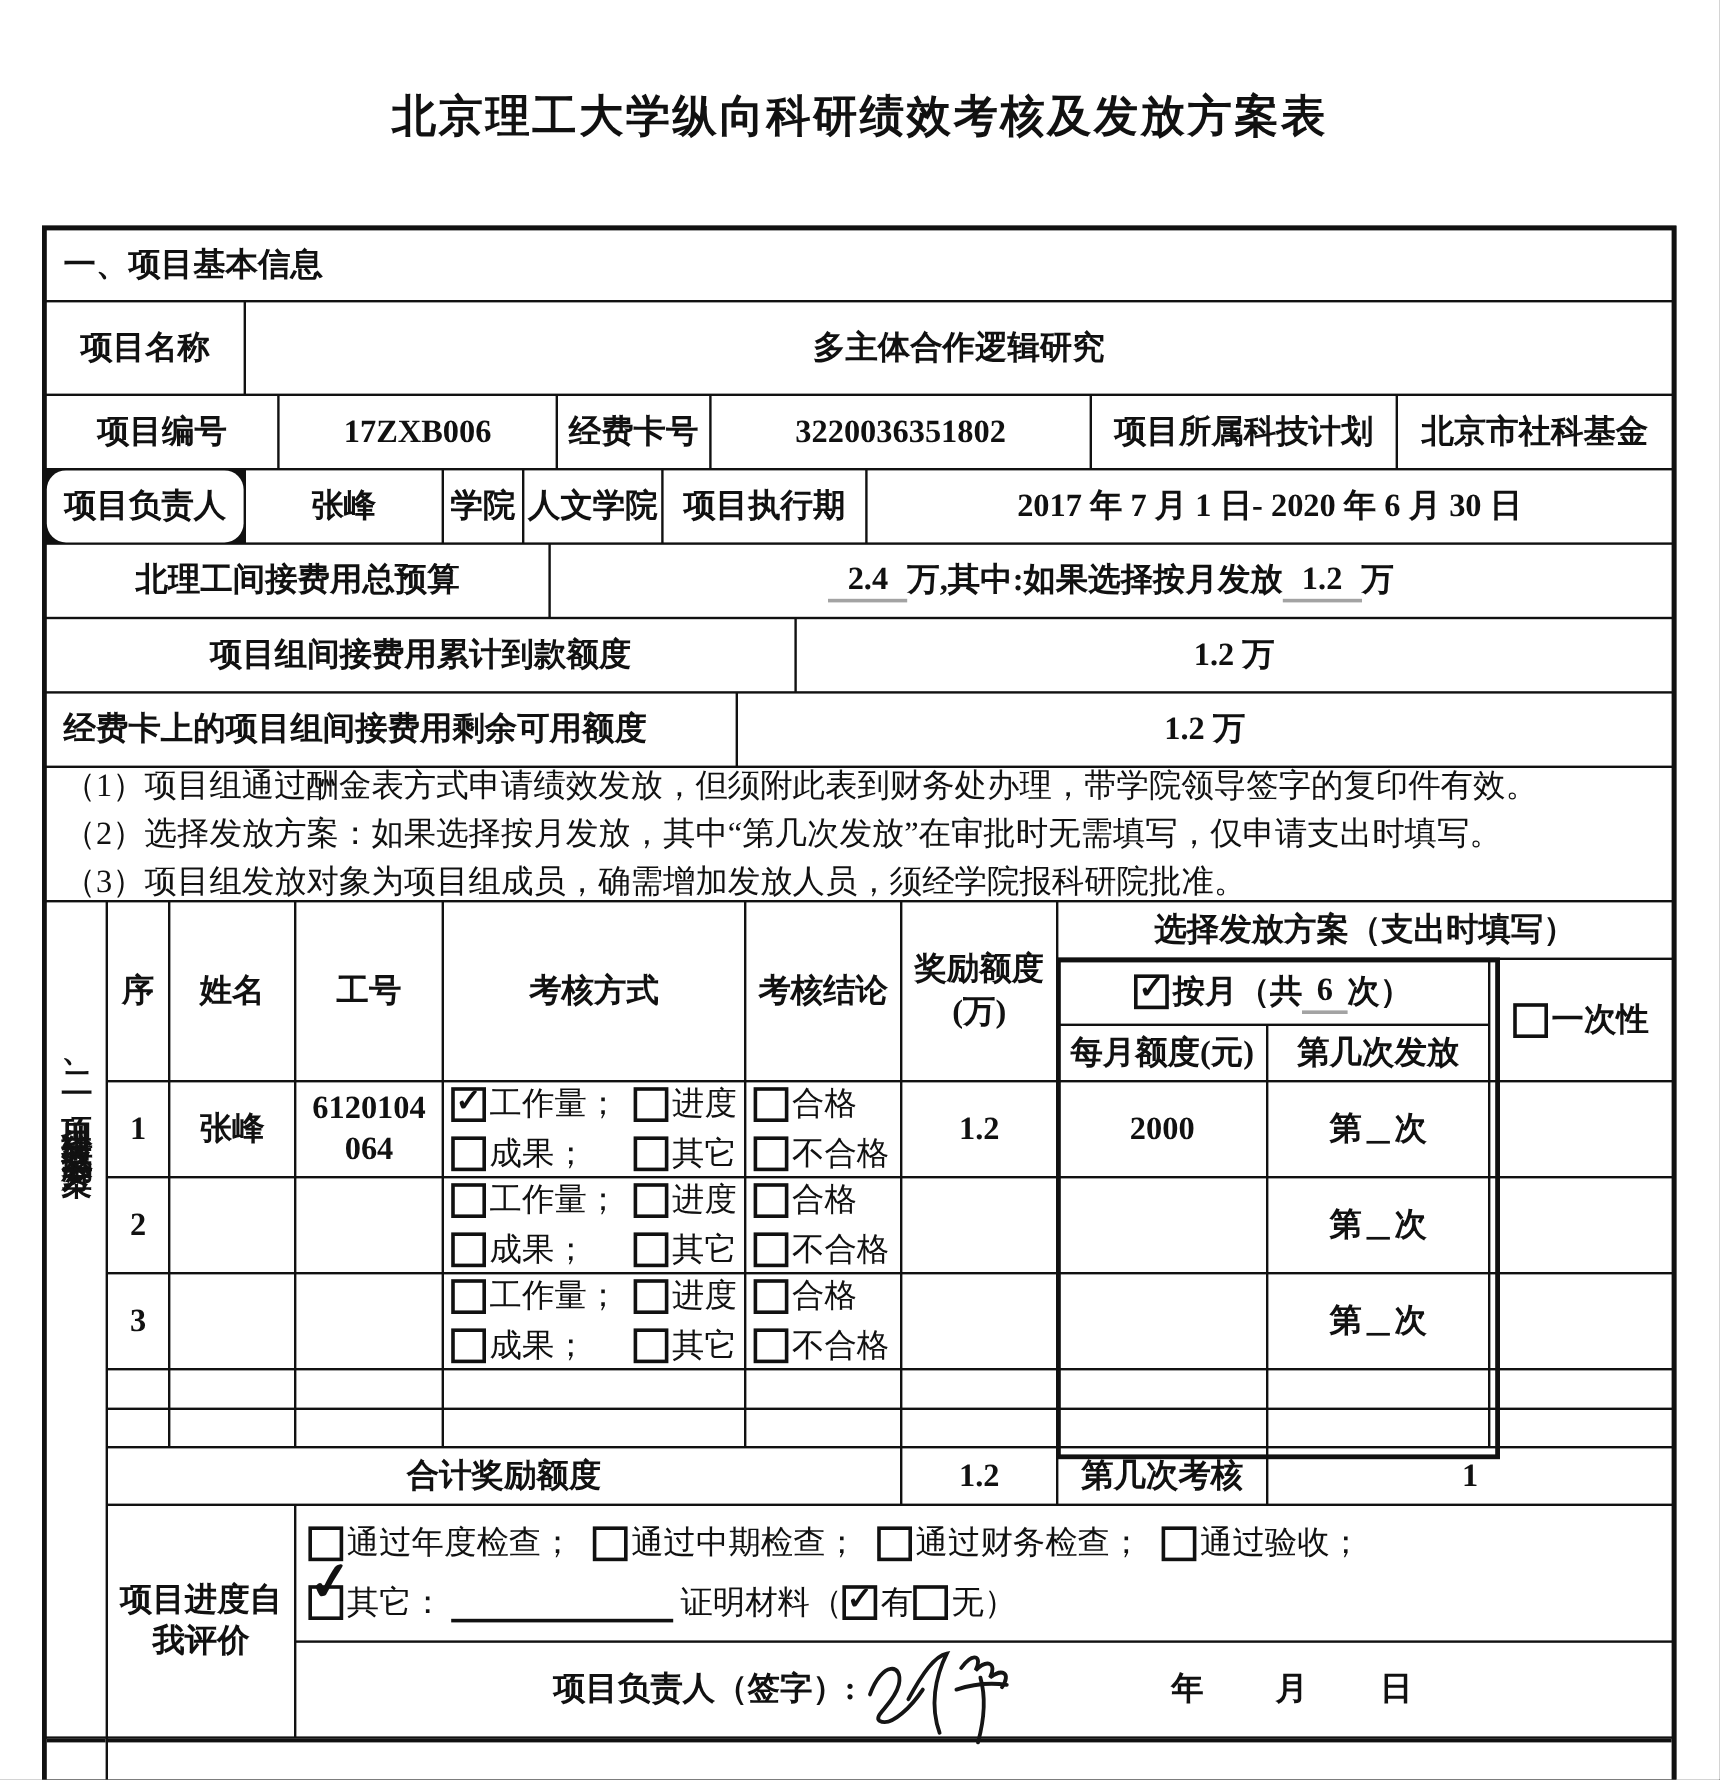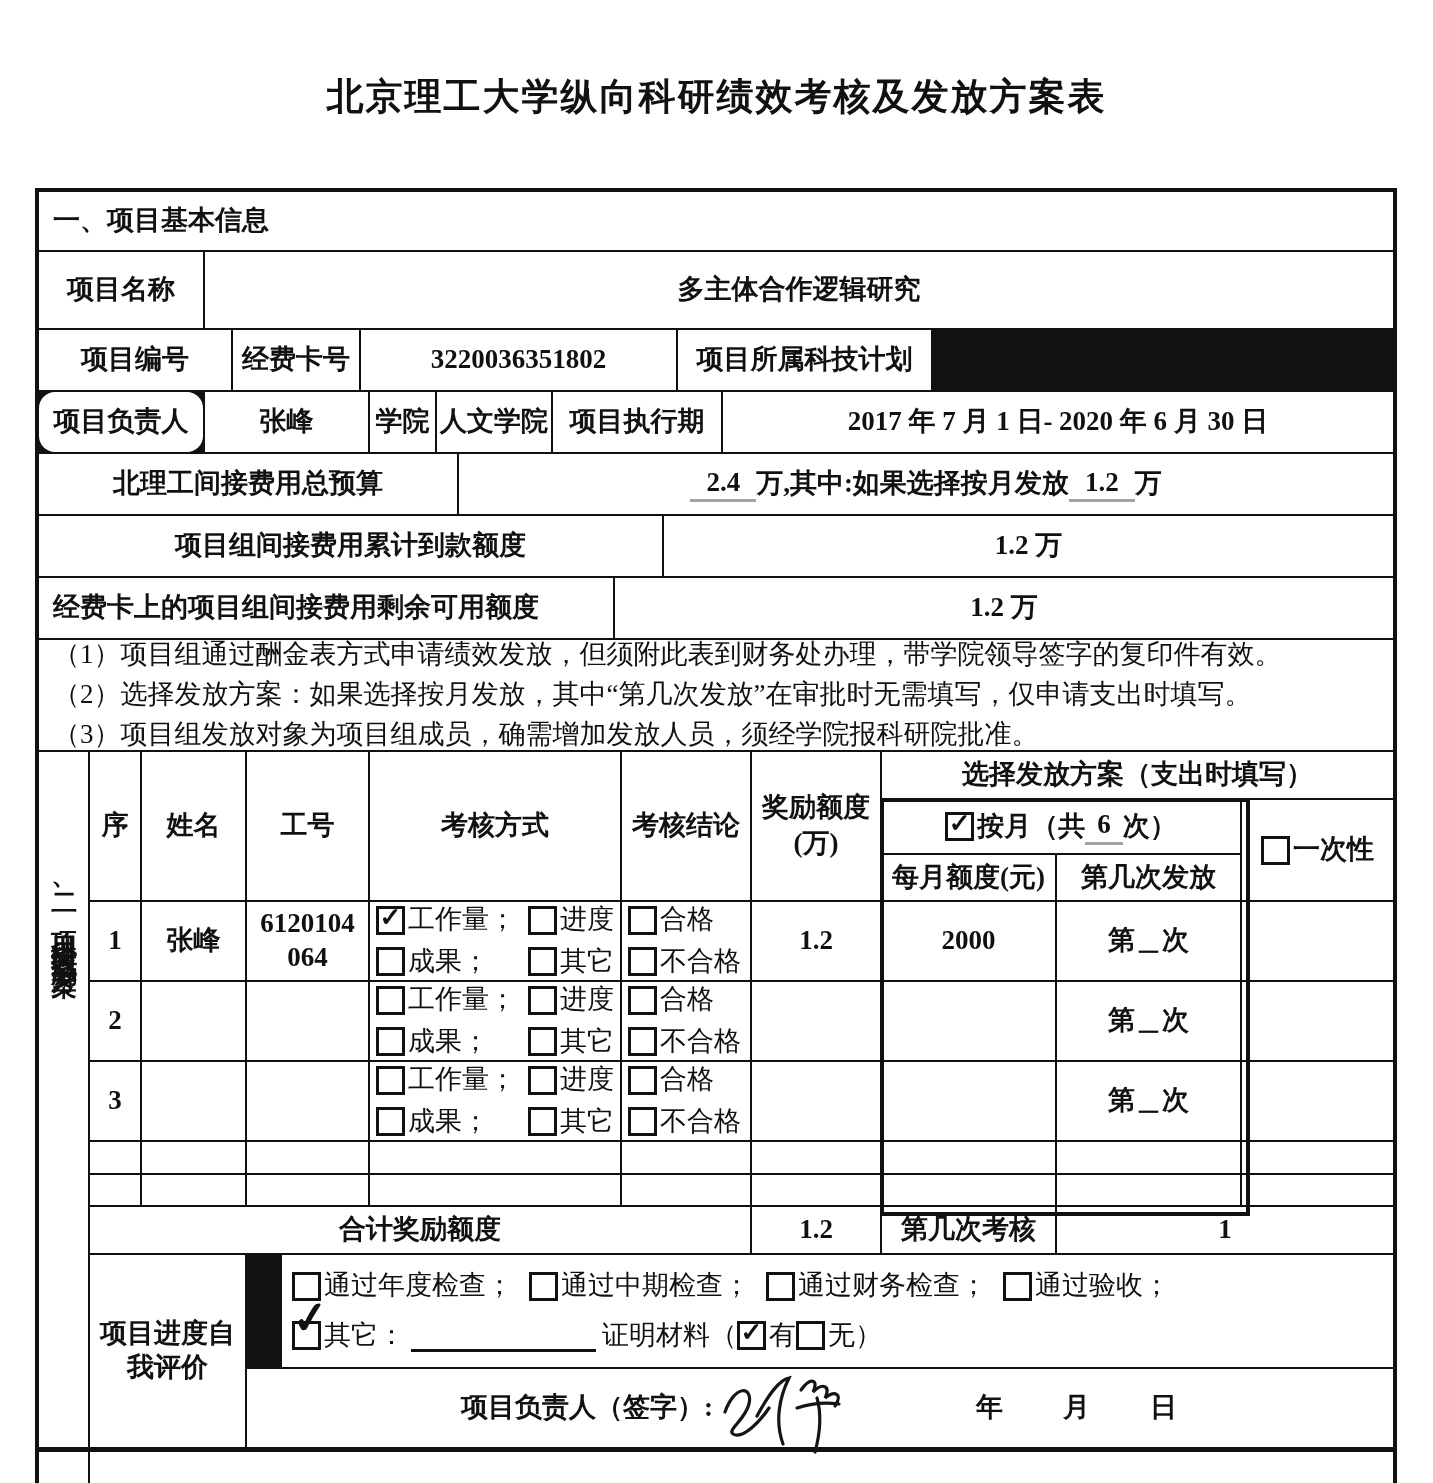--- a/index.html
+++ b/index.html
@@ -62,23 +62,25 @@
       <div class="c left pad b fill">一、项目基本信息</div>
     </div>
 
     <div class="frow" style="height:76px;">
       <div class="c b" style="width:164px;">项目名称</div>
       <div class="c b fill">多主体合作逻辑研究</div>
     </div>
 
     <div class="frow" style="height:60px;">
       <div class="c b" style="width:192px;">项目编号</div>
+      <div class="c num" style="width:230px;">17ZXB006</div>
       <div class="c b" style="width:126px;">经费卡号</div>
       <div class="c num" style="width:315px;">3220036351802</div>
       <div class="c b" style="width:253px;">项目所属科技计划</div>
+      <div class="c b fill">北京市社科基金</div>
     </div>
 
     <div class="frow" style="height:60px;">
       <div class="c b" style="width:164px;border-radius:16px;">项目负责人</div>
       <div class="c b" style="width:163px;">张峰</div>
       <div class="c b" style="width:65px;">学院</div>
       <div class="c b" style="width:114px;">人文学院</div>
       <div class="c b" style="width:168px;">项目执行期</div>
       <div class="c num fill">2017 年 7 月 1 日-   2020 年 6 月 30 日</div>
     </div>
@@ -280,21 +282,21 @@
       <div class="c" style="grid-column:8;grid-row:8;"></div>
       <div class="c" style="grid-column:9;grid-row:8;"></div>
       <div class="c" style="grid-column:10;grid-row:8;"></div>
 
       <div class="c b" style="grid-column:2 / span 5;grid-row:9;">合计奖励额度</div>
       <div class="c num" style="grid-column:7;grid-row:9;">1.2</div>
       <div class="c b" style="grid-column:8;grid-row:9;">第几次考核</div>
       <div class="c num" style="grid-column:9 / span 2;grid-row:9;">1</div>
 
       <div class="c b" style="grid-column:2 / span 2;grid-row:10 / span 2;text-align:center;padding:0 4px;">项目进度自我评价</div>
-      <div class="c checks" style="grid-column:4 / span 7;grid-row:10;margin-left:35px;">
+      <div class="c checks" style="grid-column:4 / span 7;grid-row:10;">
         <div class="row1">
           <span class="cbw">
               <span class="cb" data-checked="false"></span>
               <span>通过年度检查；</span>
             </span>
           <span class="cbw">
               <span class="cb" data-checked="false"></span>
               <span>通过中期检查；</span>
             </span>
           <span class="cbw">

